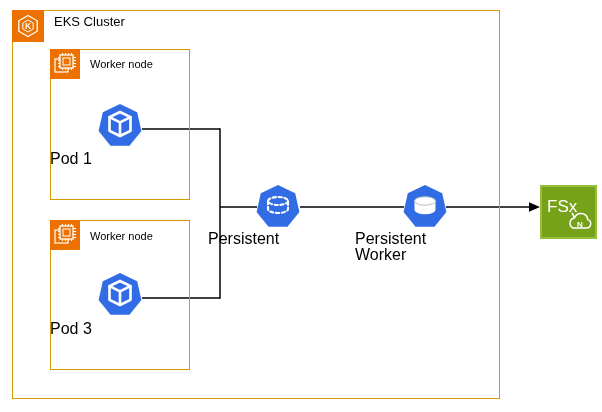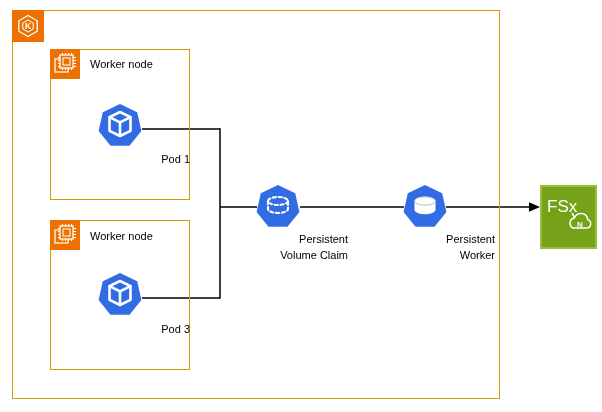--- a/index.html
+++ b/index.html
@@ -6,25 +6,25 @@
   #canvas{
     position:relative;width:602px;height:412px;background:#ffffff;overflow:hidden;
     font-family:"Liberation Sans", sans-serif;color:#000;
   }
   .group-box{position:absolute;border:1px solid #D79B00;background:transparent;box-sizing:border-box;}
   #eks-box{left:12px;top:10px;width:488px;height:389px;}
   #node-box-1{left:50px;top:49px;width:140px;height:151px;}
   #node-box-2{left:50px;top:220px;width:140px;height:150px;}
   .corner-icon{position:absolute;display:block;}
   .label{position:absolute;font-size:11px;line-height:16px;white-space:nowrap;}
-  .center-label{position:absolute;width:140px;text-align:right;font-size:11px;line-height:16px;}
+  .center-label{position:absolute;width:168px;text-align:left;font-size:16px;line-height:16px;}
   #lines{position:absolute;left:0;top:0;width:602px;height:412px;pointer-events:none;}
   .node-icon{position:absolute;}
   #fsx{
-    position:absolute;left:540px;top:185px;width:57px;height:64px;
+    position:absolute;left:540px;top:185px;width:57px;height:54px;
     background:#76A21A;border:2px solid #9BBD3C;box-sizing:border-box;
   }
 </style>
 </head>
 <body>
 
 <div id="canvas">
 
   <svg id="lines">
 
@@ -43,20 +43,21 @@
   </svg>
 
   <div id="eks-box" class="group-box"></div>
 
   <svg class="corner-icon" style="left:12px;top:10px" width="32" height="32" viewBox="0 0 32 32">
     <rect x="0" y="0" width="32" height="32" fill="#ED7100"></rect>
     <polygon points="16,5.5 25.2,10.8 25.2,21.2 16,26.5 6.8,21.2 6.8,10.8" fill="none" stroke="#fff" stroke-width="1.3"></polygon>
     <polygon points="16,10 21.2,13 21.2,19 16,22 10.8,19 10.8,13" fill="none" stroke="#fff" stroke-width="1"></polygon>
     <text x="16" y="19.4" text-anchor="middle" font-size="8.5" font-weight="bold" fill="#fff" font-family="Liberation Sans, sans-serif">K</text>
   </svg>
+  <div class="label" style="left:54px;top:14px;font-size:13px">EKS Cluster</div>
 
   <div id="node-box-1" class="group-box"></div>
   <svg class="corner-icon" style="left:50px;top:49px" width="30" height="30" viewBox="0 0 30 30">
     <rect x="0" y="0" width="30" height="30" fill="#ED7100"></rect>
     <rect x="5" y="10" width="13" height="13" fill="none" stroke="#fff" stroke-width="1.2"></rect>
     <g stroke="#fff" stroke-width="1.1">
       <line x1="12.5" y1="4" x2="12.5" y2="7"></line>
         <line x1="15.5" y1="4" x2="15.5" y2="7"></line>
       <line x1="18.5" y1="4" x2="18.5" y2="7"></line>
         <line x1="21.5" y1="4" x2="21.5" y2="7"></line>
@@ -127,21 +128,20 @@
 
   <svg class="node-icon" style="left:255px;top:184px" width="46" height="46" viewBox="0 0 46 46">
     <polygon points="23,1 40.2,9.3 44.4,27.9 32.5,42.8 13.5,42.8 1.6,27.9 5.8,9.3" fill="#326CE5"></polygon>
     <g fill="none" stroke="#fff" stroke-width="2.1" stroke-dasharray="3.2,2.6" stroke-linecap="round">
       <ellipse cx="23" cy="17" rx="10" ry="4"></ellipse>
       <path d="M13 17 L13 25 A10 4 0 0 0 33 25 L33 17"></path>
     </g>
   </svg>
   <div class="center-label" style="left:208px;top:231px">
     <div>Persistent</div>
-    <div>Volume Claim</div>
   </div>
 
   <svg class="node-icon" style="left:402px;top:184px" width="46" height="46" viewBox="0 0 46 46">
     <polygon points="23,1 40.2,9.3 44.4,27.9 32.5,42.8 13.5,42.8 1.6,27.9 5.8,9.3" fill="#326CE5"></polygon>
     <path d="M12.5 17 L12.5 26 A10.5 4.2 0 0 0 33.5 26 L33.5 17 Z" fill="#fff"></path>
     <ellipse cx="23" cy="17" rx="10.5" ry="4.2" fill="#fff" stroke="#b7c0c9" stroke-width="1"></ellipse>
   </svg>
   <div class="center-label" style="left:355px;top:231px">
     <div>Persistent</div>
     <div>Worker</div>

